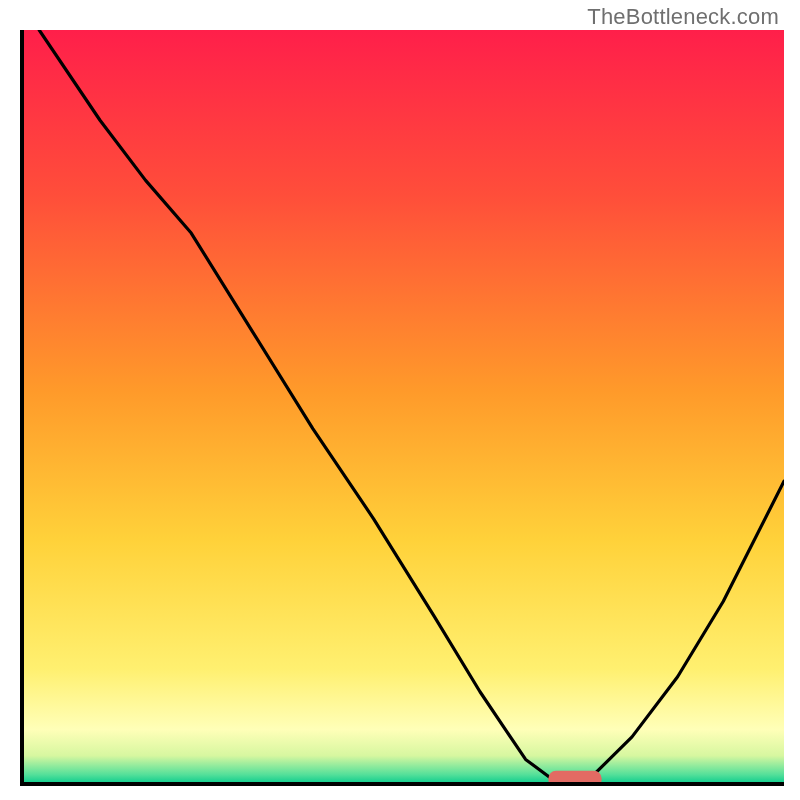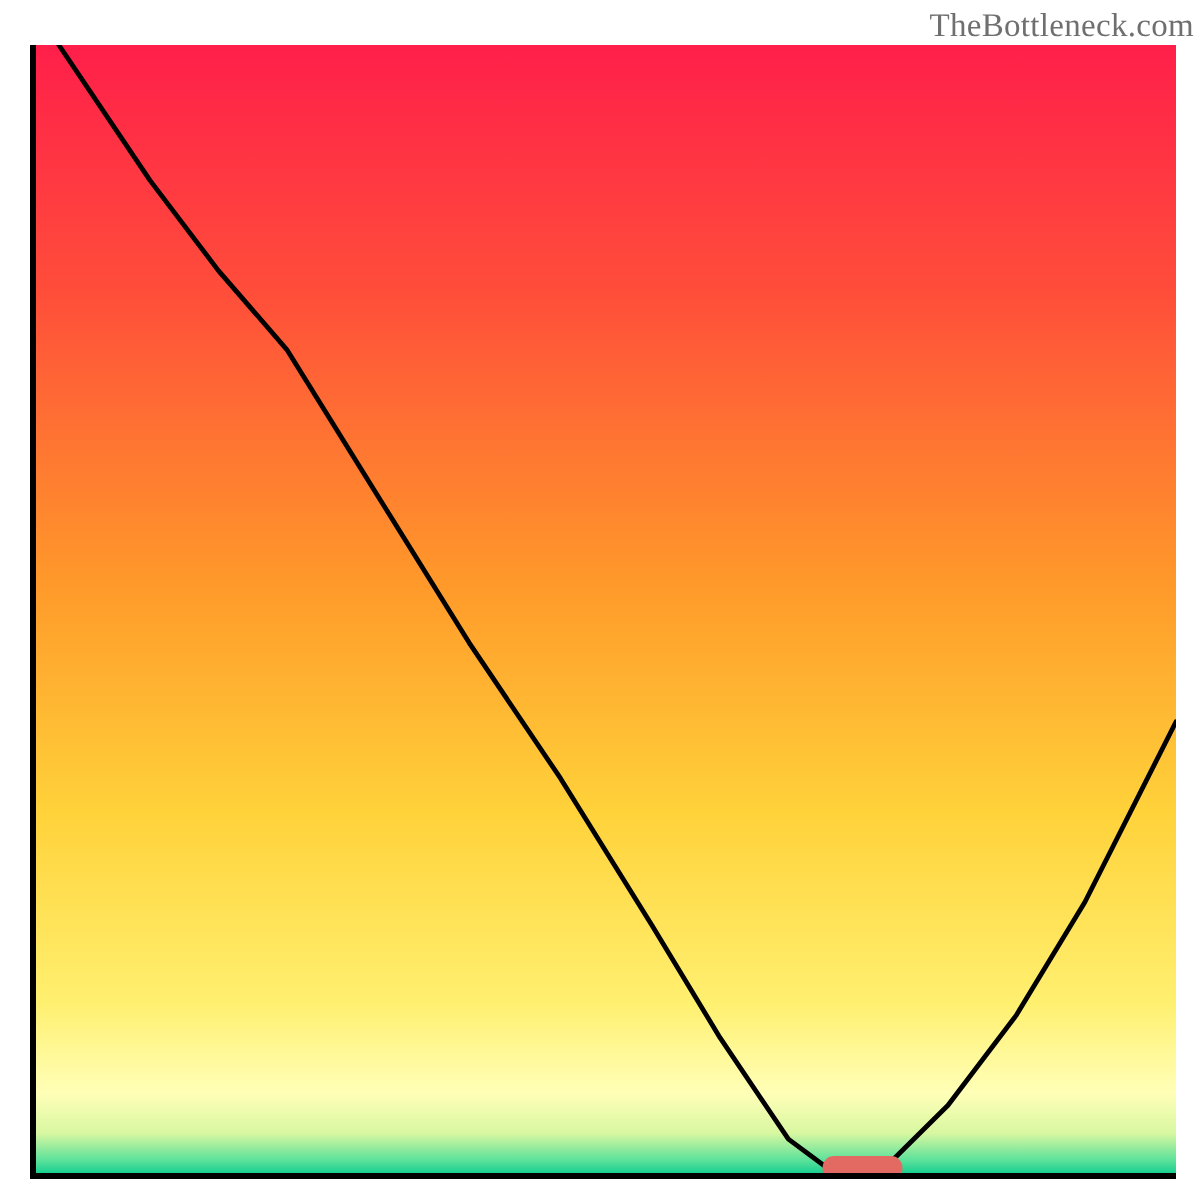--- a/index.html
+++ b/index.html
@@ -11,27 +11,26 @@
     font-family: Arial, Helvetica, sans-serif;
   }
   .wrap {
     position: relative;
     width: 800px;
     height: 800px;
   }
   .watermark {
     position: absolute;
     top: 4px;
-    right: 4px;
+    right: 21px;
     color: #6f6f6f;
     font-size: 22px;
     font-weight: 500;
     letter-spacing: 0.2px;
     z-index: 3;
-    font-family: Liberation Serif, serif;
   }
   .plot-area {
     position: absolute;
     left: 20px;
     top: 30px;
     width: 760px;
     height: 752px;
     
     border-left: 4px solid #000;
     border-bottom: 4px solid #000;

